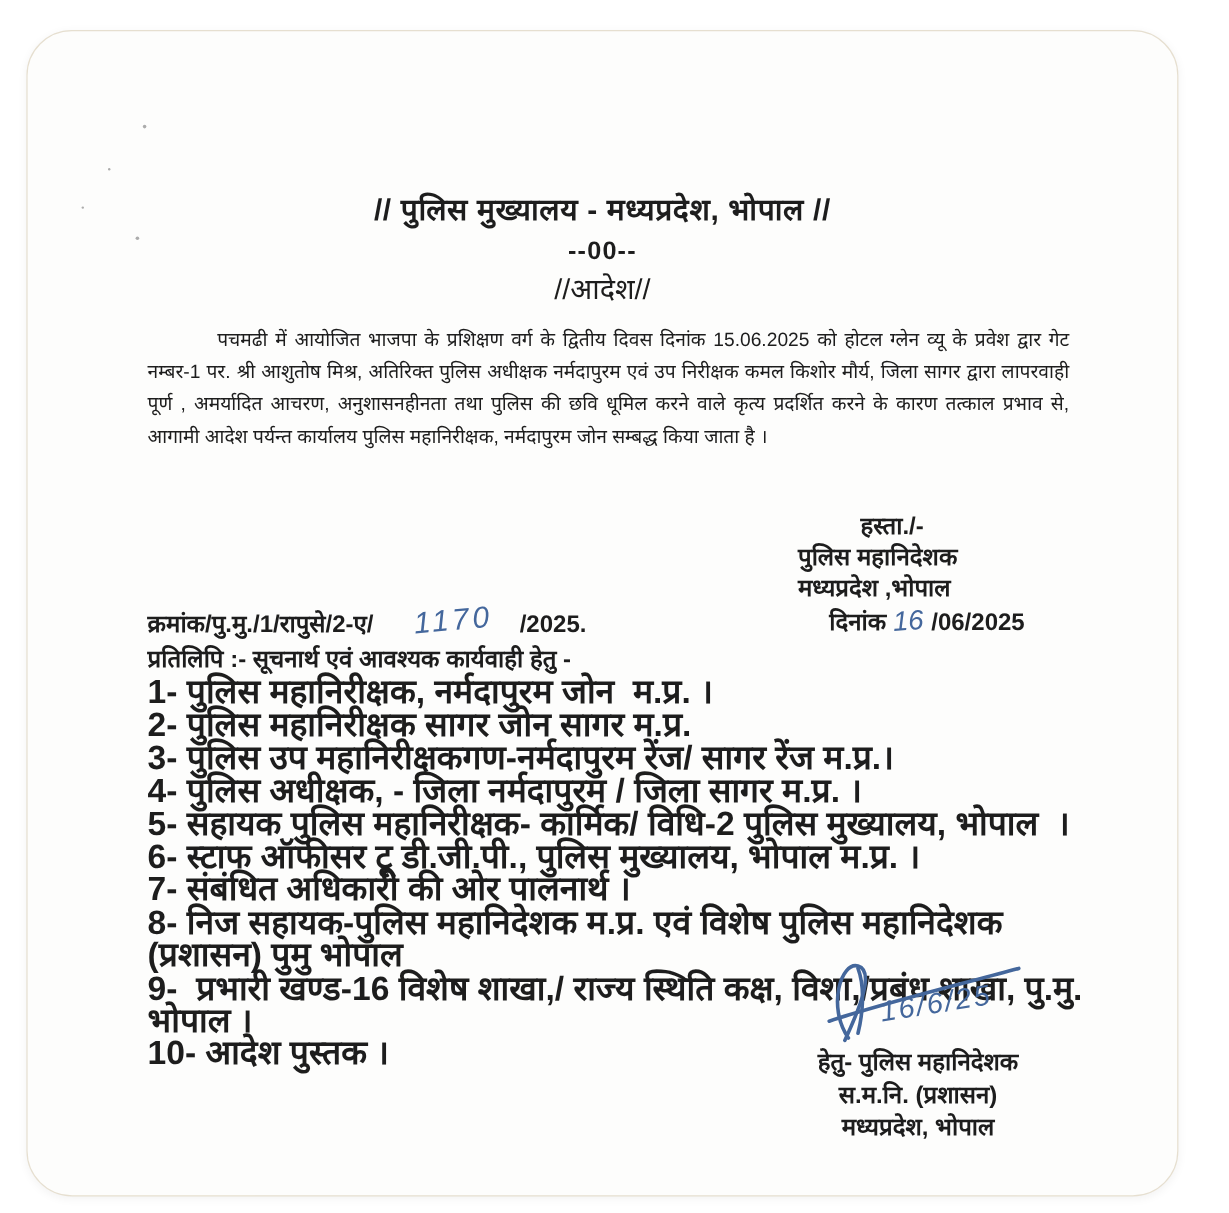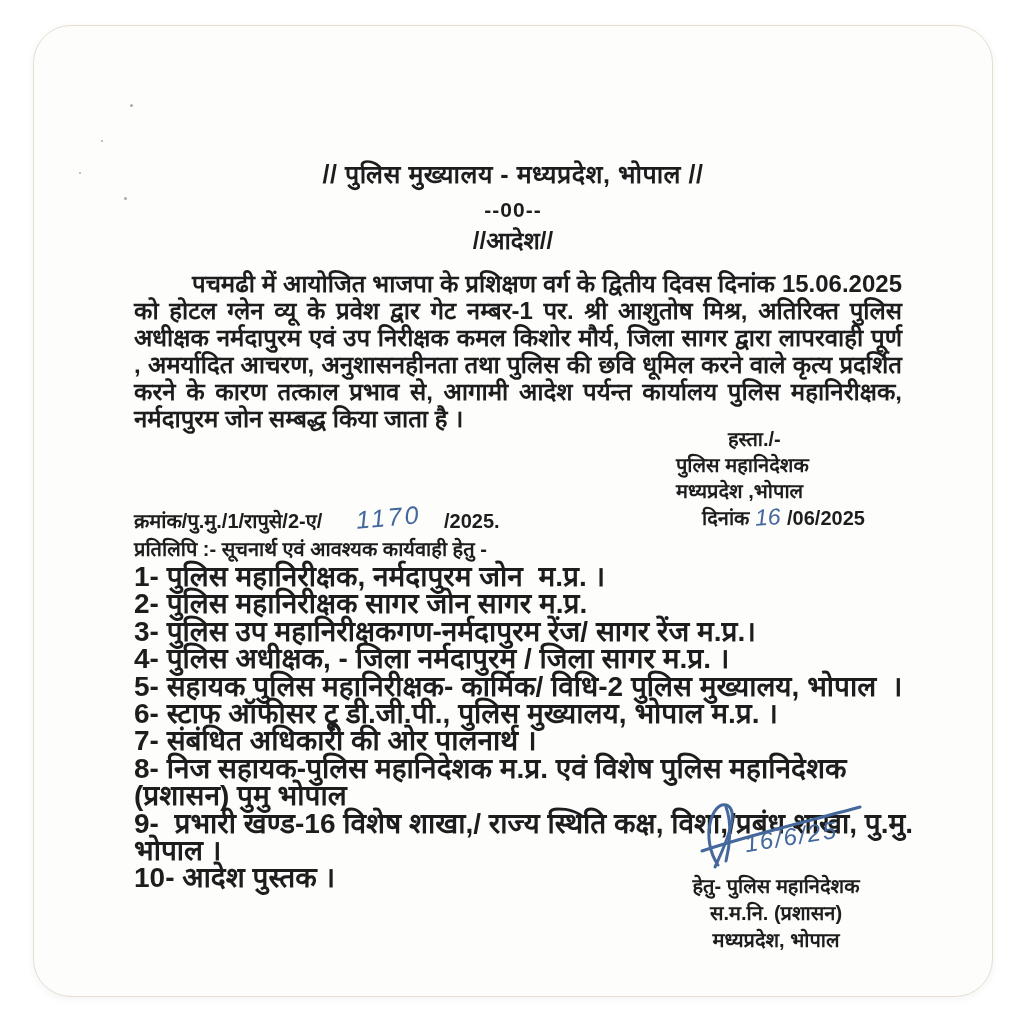--- a/index.html
+++ b/index.html
@@ -7,42 +7,42 @@
     padding: 0;
     background: #ffffff;
     width: 1024px;
     height: 1011px;
     position: relative;
     overflow: hidden;
     font-family: "Liberation Sans", "DejaVu Sans", sans-serif;
   }
   .page {
     position: absolute;
-    left: 33px;
+    left: 22px;
     top: 25px;
     width: 958px;
     height: 970px;
     background: #fdfdfc;
     border: 1px solid #e6dfd0;
     border-radius: 38px;
     box-shadow: 0 2px 8px rgba(0,0,0,0.05);
     color: #1d1d1d;
   }
   .centered { position: absolute; left: 0; right: 0; text-align: center; }
   .header-title { top: 130px; font-size: 25px; font-weight: 700; letter-spacing: 0.5px; }
   .separator   { top: 172px; font-size: 21px; font-weight: 700; letter-spacing: 1px; text-align: center; }
-  .order-label { top: 197px; font-size: 24px; font-weight: 700; }
+  .order-label { top: 197px; font-size: 24px; font-weight: 400; }
   .paragraph {
     position: absolute;
     left: 100px;
     top: 244px;
     width: 768px;
-    font-size: 24px;
+    font-size: 16px;
     line-height: 27px;
-    font-weight: 700;
+    font-weight: 400;
     text-align: justify;
     text-indent: 58px;
   }
   .sig-top {
     position: absolute;
     left: 642px;
     top: 400px;
     width: 250px;
     font-size: 20px;
     line-height: 26px;

